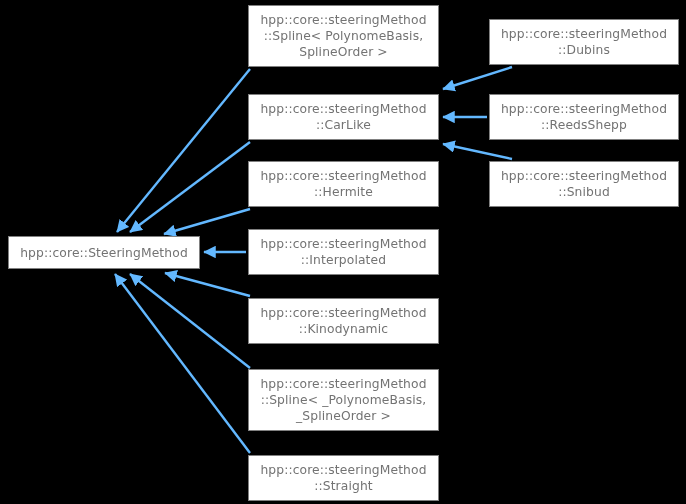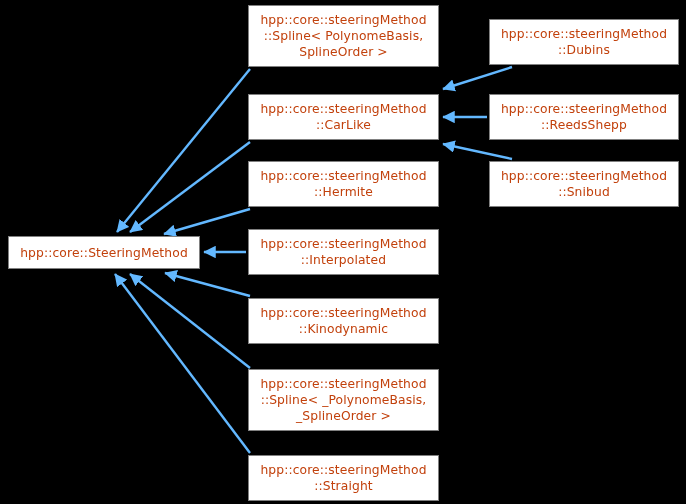--- a/index.html
+++ b/index.html
@@ -24,21 +24,21 @@
   }
   .node {
     position: absolute;
     box-sizing: border-box;
     background: #ffffff;
     border: 1px solid #808080;
     display: flex;
     align-items: center;
     justify-content: center;
     text-align: center;
-    color: #c2410c;
+    color: #737373;
     font-size: 12.3px;
     line-height: 16px;
     letter-spacing: 0.01em;
     white-space: pre-line;
     z-index: 2;
   }
   .node-label {
     display: block;
     width: 100%;
     padding: 0 3px;

